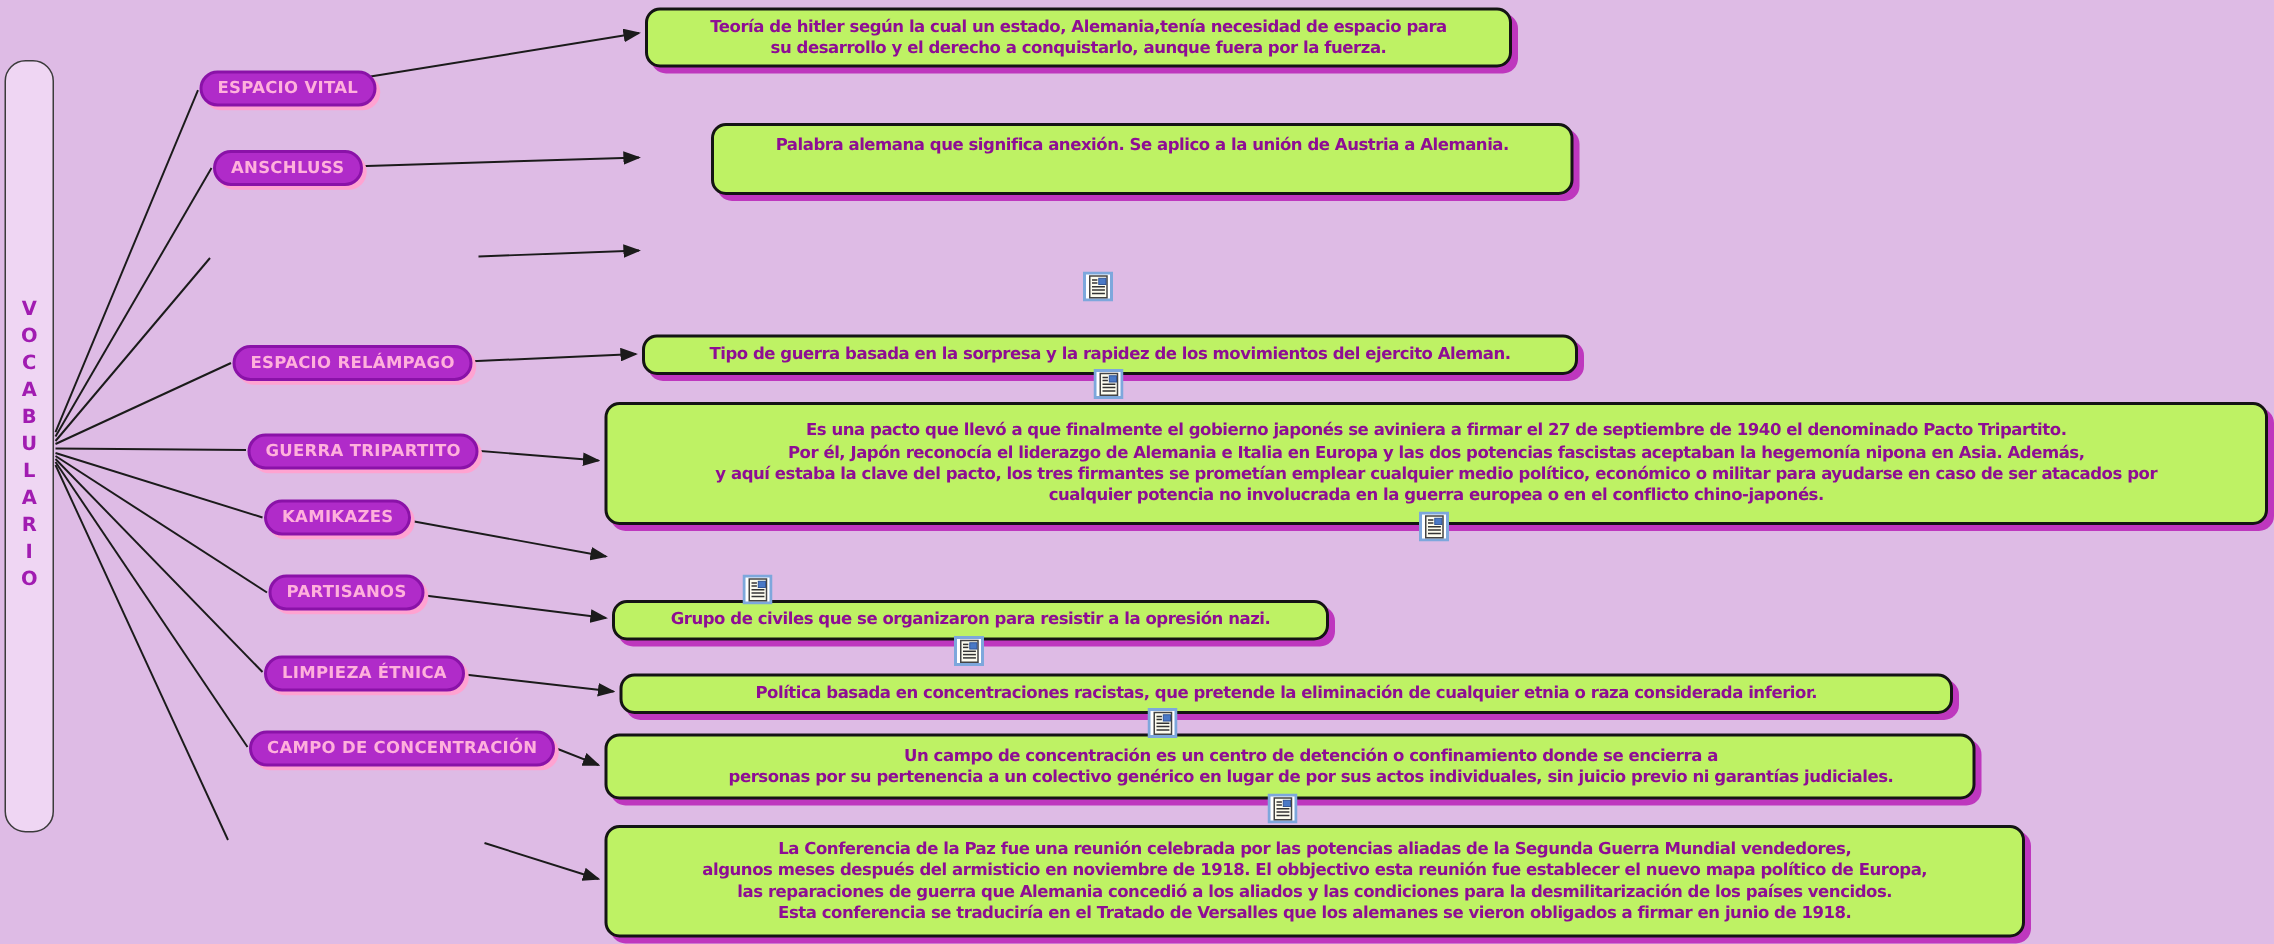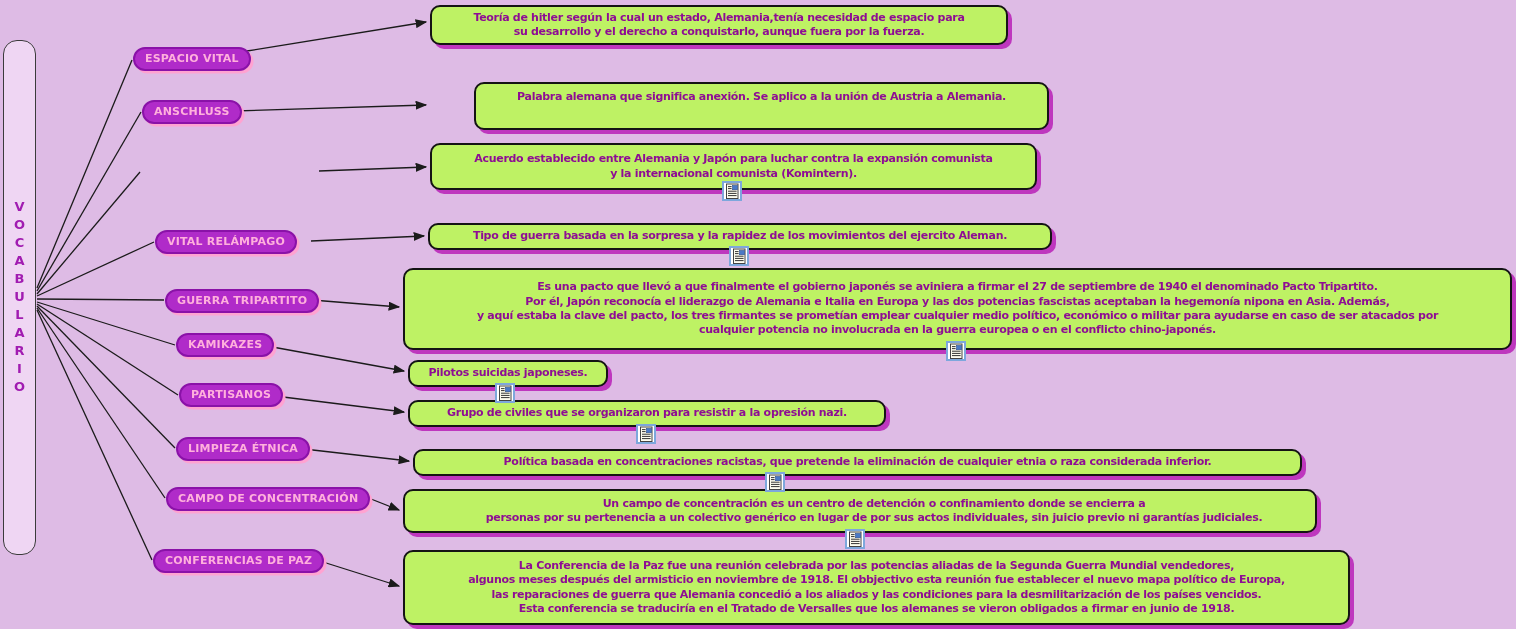--- a/index.html
+++ b/index.html
@@ -94,39 +94,35 @@
       <line x1="323" y1="562" x2="399" y2="586" marker-end="url(#arrow)"></line>
     </g>
   </svg>
 
   <div class="node root">
     <span class="root-label">VOCABULARIO</span>
   </div>
 
   <div class="node pill" style="left:133px;top:47px;">ESPACIO VITAL</div>
   <div class="node pill" style="left:142px;top:100px;">ANSCHLUSS</div>
-  <div class="node pill" style="left:155px;top:230px;">VITAL RELÁMPAGO</div>
+  <div class="node pill" style="left:155px;top:230px;">ESPACIO RELÁMPAGO</div>
   <div class="node pill" style="left:165px;top:289px;">GUERRA TRIPARTITO</div>
   <div class="node pill" style="left:176px;top:333px;">KAMIKAZES</div>
   <div class="node pill" style="left:179px;top:383px;">PARTISANOS</div>
   <div class="node pill" style="left:176px;top:437px;">LIMPIEZA ÉTNICA</div>
   <div class="node pill" style="left:166px;top:487px;">CAMPO DE CONCENTRACIÓN</div>
-  <div class="node pill" style="left:153px;top:549px;">CONFERENCIAS DE PAZ</div>
 
   <div class="node defbox" style="left:430px;top:5px;width:578px;min-height:40px;">Teoría de hitler según la cual un estado, Alemania,tenía necesidad de espacio para
 su desarrollo y el derecho a conquistarlo, aunque fuera por la fuerza.</div>
   <div class="node defbox top" style="left:430px;top:82px;width:575px;min-height:48px;margin-left:44px;">Palabra alemana que significa anexión. Se aplico a la unión de Austria a Alemania.</div>
-  <div class="node defbox" style="left:430px;top:143px;width:607px;min-height:47px;">Acuerdo establecido entre Alemania y Japón para luchar contra la expansión comunista
-y la internacional comunista (Komintern).</div>
   <div class="node defbox" style="left:428px;top:223px;width:624px;min-height:27px;">Tipo de guerra basada en la sorpresa y la rapidez de los movimientos del ejercito Aleman.</div>
   <div class="node defbox" style="left:403px;top:268px;width:1109px;min-height:82px;">Es una pacto que llevó a que finalmente el gobierno japonés se aviniera a firmar el 27 de septiembre de 1940 el denominado Pacto Tripartito.
 Por él, Japón reconocía el liderazgo de Alemania e Italia en Europa y las dos potencias fascistas aceptaban la hegemonía nipona en Asia. Además,
 y aquí estaba la clave del pacto, los tres firmantes se prometían emplear cualquier medio político, económico o militar para ayudarse en caso de ser atacados por
 cualquier potencia no involucrada en la guerra europea o en el conflicto chino-japonés.</div>
-  <div class="node defbox" style="left:408px;top:360px;width:200px;min-height:27px;">Pilotos suicidas japoneses.</div>
   <div class="node defbox" style="left:408px;top:400px;width:478px;min-height:27px;">Grupo de civiles que se organizaron para resistir a la opresión nazi.</div>
   <div class="node defbox" style="left:413px;top:449px;width:889px;min-height:27px;">Política basada en concentraciones racistas, que pretende la eliminación de cualquier etnia o raza considerada inferior.</div>
   <div class="node defbox" style="left:403px;top:489px;width:914px;min-height:44px;padding-left:36px;">Un campo de concentración es un centro de detención o confinamiento donde se encierra a
 personas por su pertenencia a un colectivo genérico en lugar de por sus actos individuales, sin juicio previo ni garantías judiciales.</div>
   <div class="node defbox" style="left:403px;top:550px;width:947px;min-height:75px;">La Conferencia de la Paz fue una reunión celebrada por las potencias aliadas de la Segunda Guerra Mundial vendedores,
 algunos meses después del armisticio en noviembre de 1918. El obbjectivo esta reunión fue establecer el nuevo mapa político de Europa,
 las reparaciones de guerra que Alemania concedió a los aliados y las condiciones para la desmilitarización de los países vencidos.
 Esta conferencia se traduciría en el Tratado de Versalles que los alemanes se vieron obligados a firmar en junio de 1918.</div>
 
   <svg class="res-icon" style="left:722px;top:181px;" viewBox="0 0 20 20">

